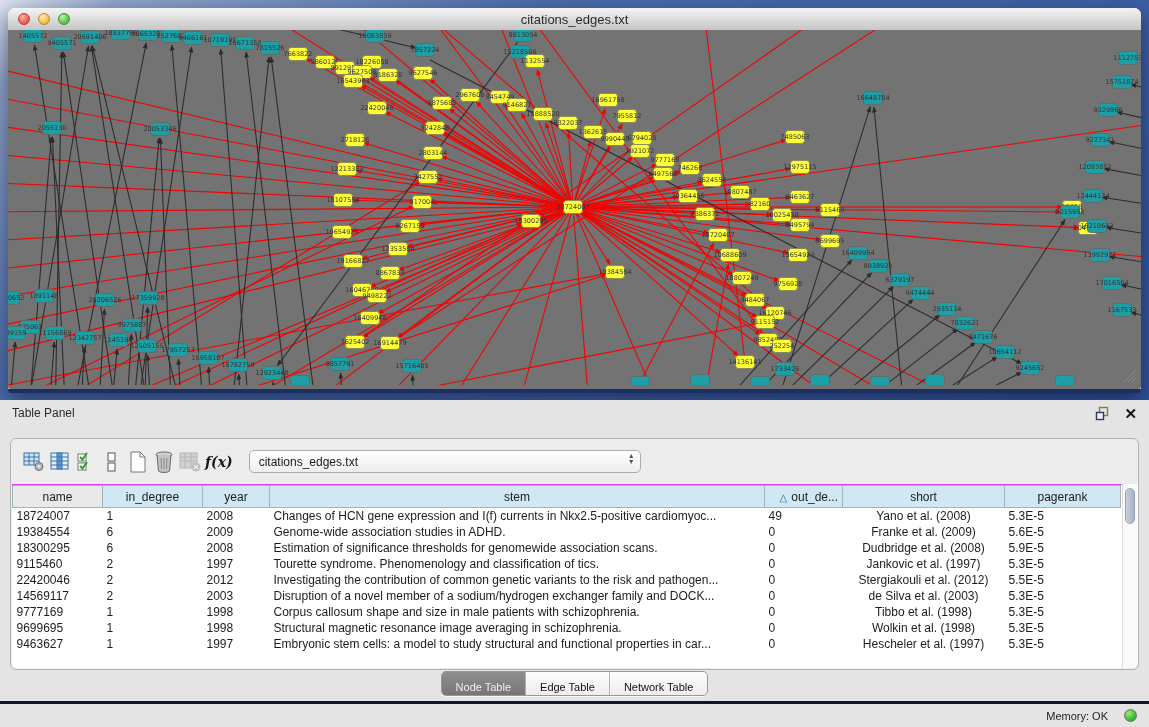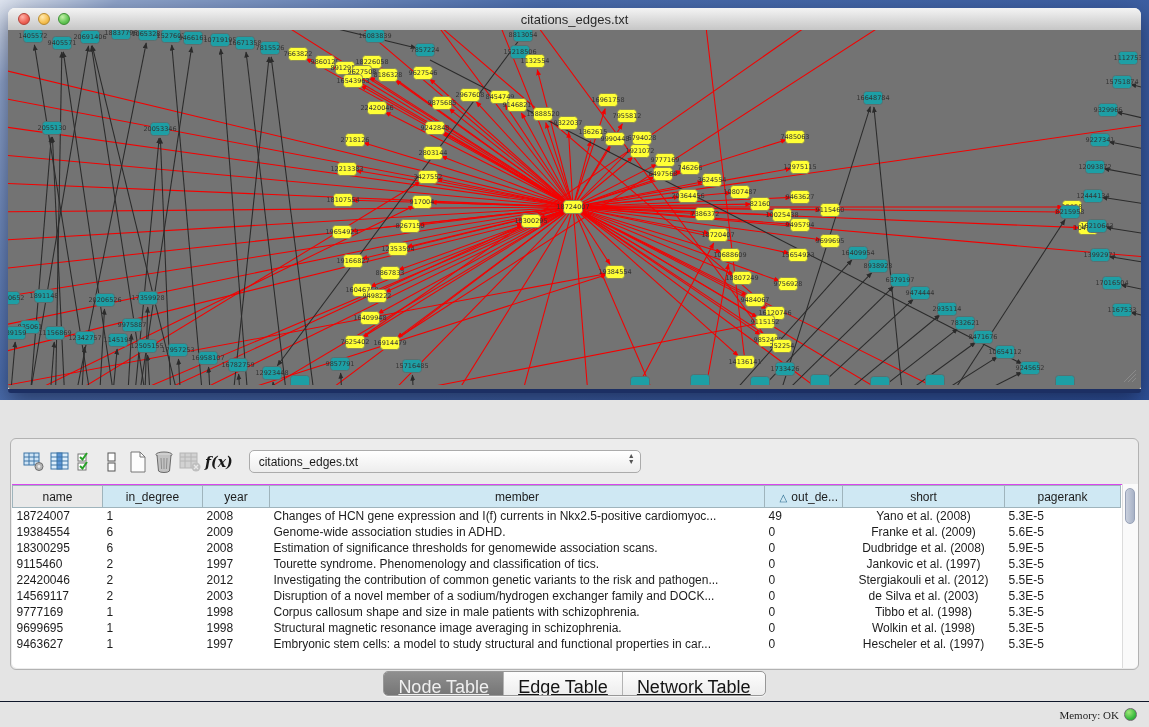--- a/index.html
+++ b/index.html
@@ -64,28 +64,28 @@
   td.c3{padding-left:8px;margin-left:36px;} td.c4{padding-left:7px;} td.c5{text-align:center;} td.c6{padding-left:24px;}
 
   .vscroll{position:absolute;right:0;top:45px;bottom:1px;width:15px;background:#fafafa;
     border-left:1px solid #dcdcdc;border-radius:0 0 5px 0;}
   .vthumb{position:absolute;left:2px;top:4px;width:10px;height:36px;border-radius:6px;
     background:linear-gradient(90deg,#c9d0dd,#a8b2c6);border:1px solid #97a1b7;box-sizing:border-box;}
 
   .tabsrow{position:absolute;left:0;right:0;top:271px;height:26px;display:flex;justify-content:center;}
   .segmented{display:inline-flex;height:23px;border:1px solid #979797;border-radius:5px;overflow:hidden;
     background:linear-gradient(#fdfdfd,#ededed);box-shadow:0 1px 1px rgba(255,255,255,.7);}
-  .segment{padding:15px 14px;display:flex;align-items:center;font-size:18px;color:#141414;
-    border-left:1px solid #b3b3b3;text-decoration:underline;}
+  .segment{padding:15px 14px;display:flex;align-items:center;font-size:11px;color:#141414;
+    border-left:1px solid #b3b3b3;}
   .segment:first-child{border-left:none;}
   .segment.active{background:linear-gradient(#8f8f8f,#6e6e6e);color:#efefef;}
 
   .statusbar{position:absolute;left:0;right:0;bottom:0;height:26px;background:#e4e4e4;
-    border-top:1px solid #0f172a;display:flex;align-items:center;justify-content:flex-end;
-    padding-right:12px;gap:5px;box-sizing:border-box;font-family:Liberation Serif, serif;}
+    border-top:3px solid #0f172a;display:flex;align-items:center;justify-content:flex-end;
+    padding-right:12px;gap:16px;box-sizing:border-box;}
   .mem-label{font-size:11px;color:#1e1e1e;}
   .mem-dot{width:13px;height:13px;border-radius:50%;
     background:radial-gradient(circle at 35% 30%,#9fe878,#35b93c 65%,#2a9a32);border:1px solid #6d6d6d;box-sizing:border-box;}
 </style>
 </head>
 <body>
 
 <div class="net-area">
   <div class="mac-window">
     <div class="titlebar">
@@ -805,20 +805,30 @@
           <line x1="1124" y1="382" x2="1136" y2="370"></line>
           <line x1="1128" y1="382" x2="1136" y2="374"></line>
           <line x1="1132" y1="382" x2="1136" y2="378"></line>
         </g>
       </svg>
     </div>
   </div>
 </div>
 
 <div class="table-panel">
+  <div class="panel-header">
+    <span class="panel-title">Table Panel</span>
+    <span class="panel-hdr-icons">
+      <svg width="15" height="15">
+        <rect x="4.5" y="1.5" width="8" height="8" fill="none" stroke="#8a7a45" stroke-width="1.4"></rect>
+        <rect x="1.5" y="6.5" width="7" height="7" fill="#f2f2f2" stroke="#2b3a6b" stroke-width="1.4"></rect>
+      </svg>
+      <span class="close-x">✕</span>
+    </span>
+  </div>
 
   <div class="inset">
     <div class="toolbar">
       <span class="tbtn">
         <svg width="22" height="22">
             <rect x="1" y="2" width="15" height="12" fill="#cfe4f5" stroke="#3c74a6"></rect>
           <line x1="1" y1="6" x2="16" y2="6" stroke="#3c74a6"></line>
             <line x1="1" y1="10" x2="16" y2="10" stroke="#3c74a6"></line>
           <line x1="6" y1="2" x2="6" y2="14" stroke="#3c74a6"></line>
             <line x1="11" y1="2" x2="11" y2="14" stroke="#3c74a6"></line>
@@ -894,21 +904,21 @@
             <col>
             <col>
             <col>
             <col>
           </colgroup>
         <thead>
             <tr id="hdr-row">
               <th>name</th>
               <th>in_degree</th>
               <th>year</th>
-              <th>member</th>
+              <th>stem</th>
               <th class="sorted"><span class="sort-tri">△</span>out_de...</th>
               <th>short</th>
               <th>pagerank</th>
             </tr>
           </thead>
         <tbody id="body-rows">
             <tr>
               <td class="c0">18724007</td>
               <td class="c1">1</td>
               <td class="c2">2008</td>

